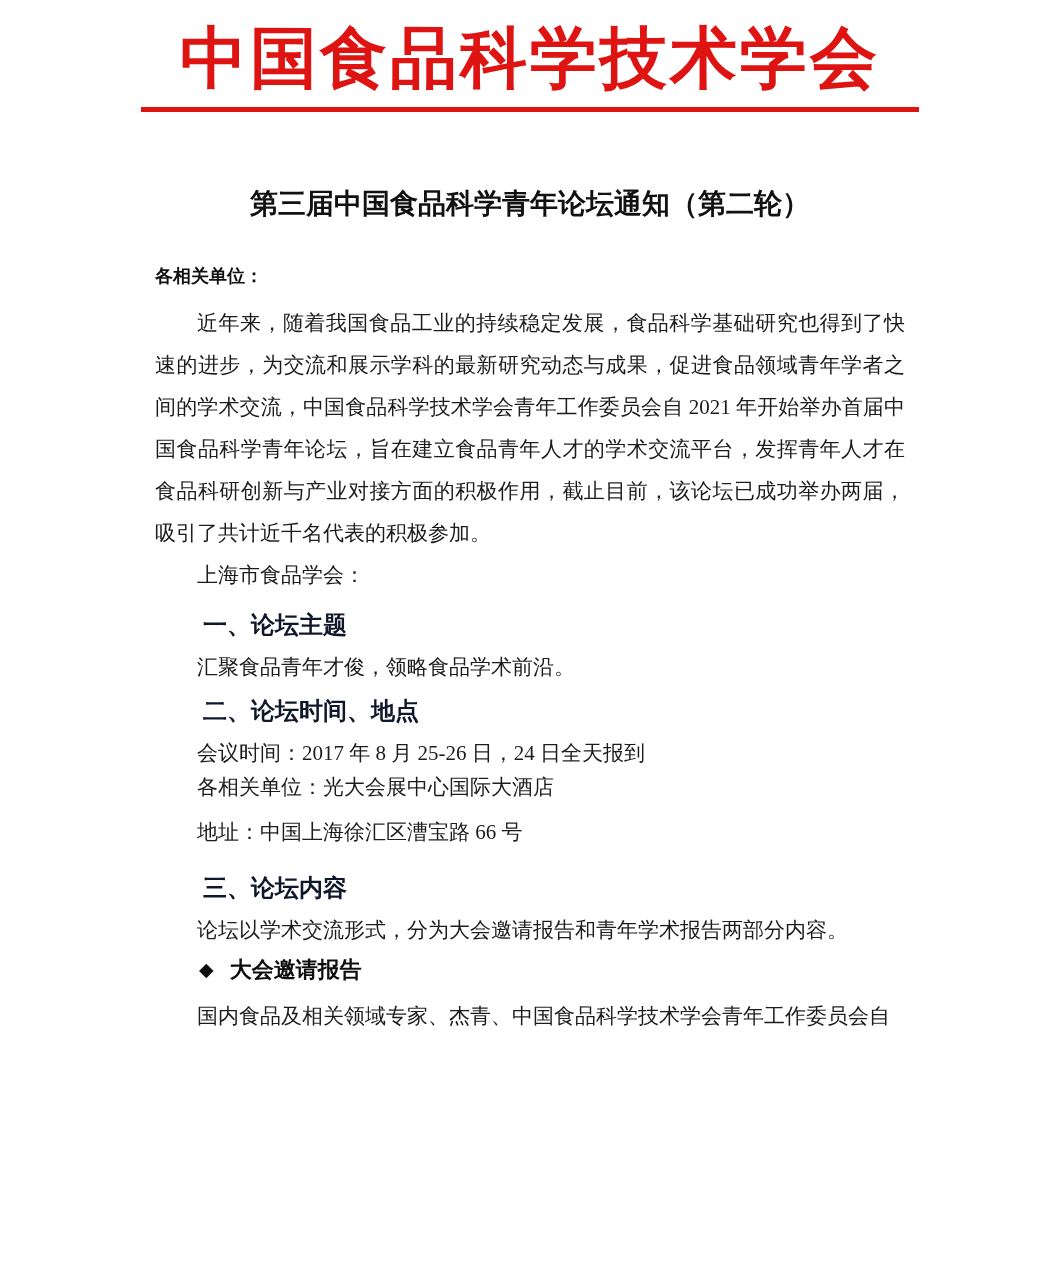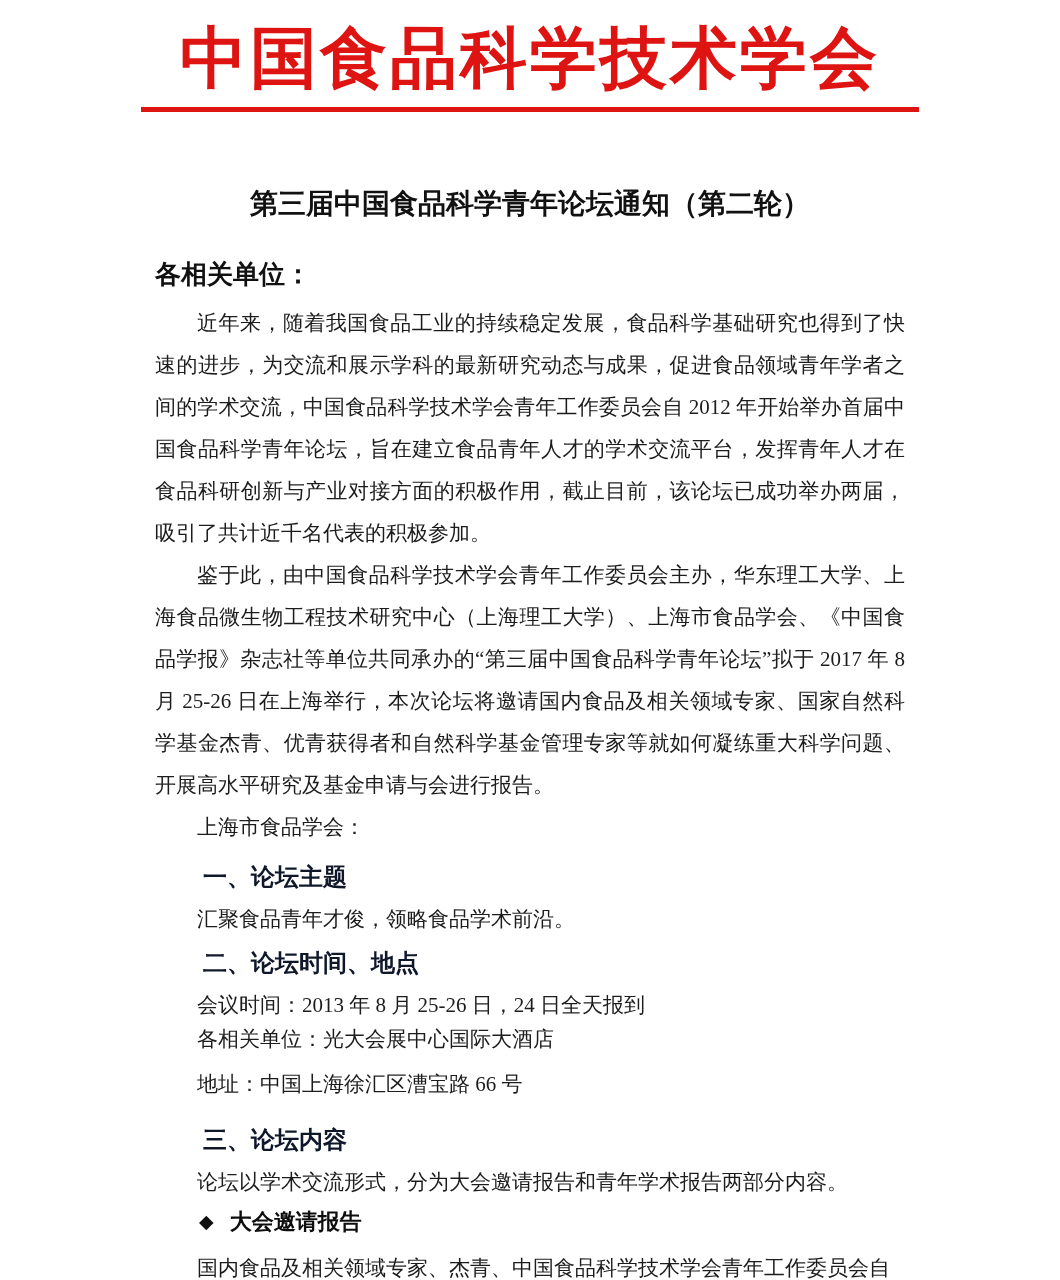--- a/index.html
+++ b/index.html
@@ -48,23 +48,23 @@
     color: #111;
     white-space: nowrap;
   }
 
   
   .content {
     width: 750px;
     margin: 38px auto 0 auto;
   }
   .salutation {
-    font-family: Liberation Mono, monospace;
+    font-family: Liberation Sans, sans-serif;
     font-weight: bold;
-    font-size: 26px;
+    font-size: 18px;
     line-height: 28px;
     color: #111;
   }
   .body-para {
     margin: 0;
     font-size: 21px;
     line-height: 42px;
     text-align: justify;
     text-justify: inter-ideograph;
     text-indent: 2em;
@@ -129,33 +129,32 @@
     <div class="org-name">中国食品科学技术学会</div>
     <div class="red-rule"></div>
   </header>
 
   <h1 class="doc-title">第三届中国食品科学青年论坛通知（第二轮）</h1>
 
   <div class="content">
 
     <div class="salutation">各相关单位：</div>
 
-    <p class="body-para first">近年来，随着我国食品工业的持续稳定发展，食品科学基础研究也得到了快速的进步，为交流和展示学科的最新研究动态与成果，促进食品领域青年学者之间的学术交流，中国食品科学技术学会青年工作委员会自 2012 年开始举办首届中国食品科学青年论坛，旨在建立食品青年人才的学术交流平台，发挥青年人才在食品科研创新与产业对接方面的积极作用，截止目前，该论坛已成功举办两届，吸引了共计近千名代表的积极参加。</p>
+    <p class="body-para first">近年来，随着我国食品工业的持续稳定发展，食品科学基础研究也得到了快速的进步，为交流和展示学科的最新研究动态与成果，促进食品领域青年学者之间的学术交流，中国食品科学技术学会青年工作委员会自 2021 年开始举办首届中国食品科学青年论坛，旨在建立食品青年人才的学术交流平台，发挥青年人才在食品科研创新与产业对接方面的积极作用，截止目前，该论坛已成功举办两届，吸引了共计近千名代表的积极参加。</p>
 
-    <p class="body-para">鉴于此，由中国食品科学技术学会青年工作委员会主办，华东理工大学、上海食品微生物工程技术研究中心（上海理工大学）、上海市食品学会、《中国食品学报》杂志社等单位共同承办的“第三届中国食品科学青年论坛”拟于 2017 年 8 月 25-26 日在上海举行，本次论坛将邀请国内食品及相关领域专家、国家自然科学基金杰青、优青获得者和自然科学基金管理专家等就如何凝练重大科学问题、开展高水平研究及基金申请与会进行报告。</p>
 
     <p class="body-para">上海市食品学会：</p>
 
     <h2 class="sec-heading">一、论坛主题</h2>
 
     <p class="section-line">汇聚食品青年才俊，领略食品学术前沿。</p>
 
     <h2 class="sec-heading">二、论坛时间、地点</h2>
 
-    <p class="section-line">会议时间：2013 年 8 月 25-26 日，24 日全天报到</p>
+    <p class="section-line">会议时间：2017 年 8 月 25-26 日，24 日全天报到</p>
 
     <p class="section-line tight">各相关单位：光大会展中心国际大酒店</p>
 
     <p class="section-line tight2">地址：中国上海徐汇区漕宝路 66 号</p>
 
     <h2 class="sec-heading big-gap">三、论坛内容</h2>
 
     <p class="section-line">论坛以学术交流形式，分为大会邀请报告和青年学术报告两部分内容。</p>
 
     <h3 class="bullet-heading">

